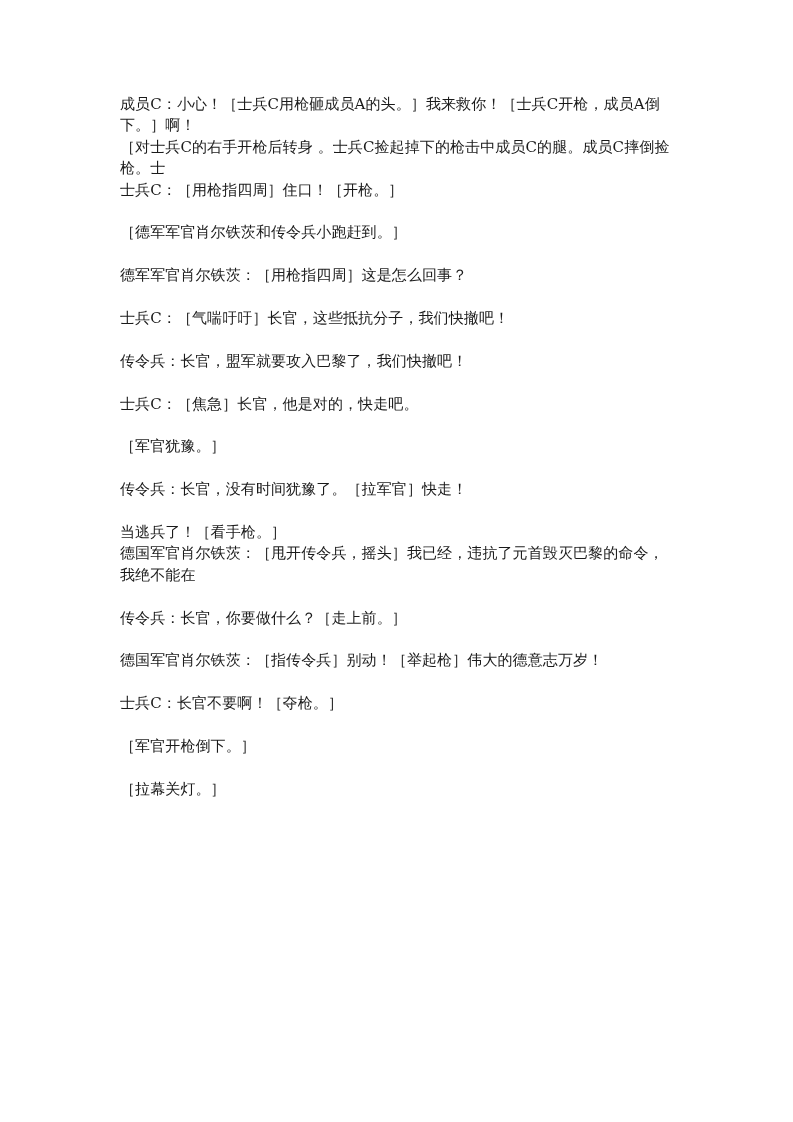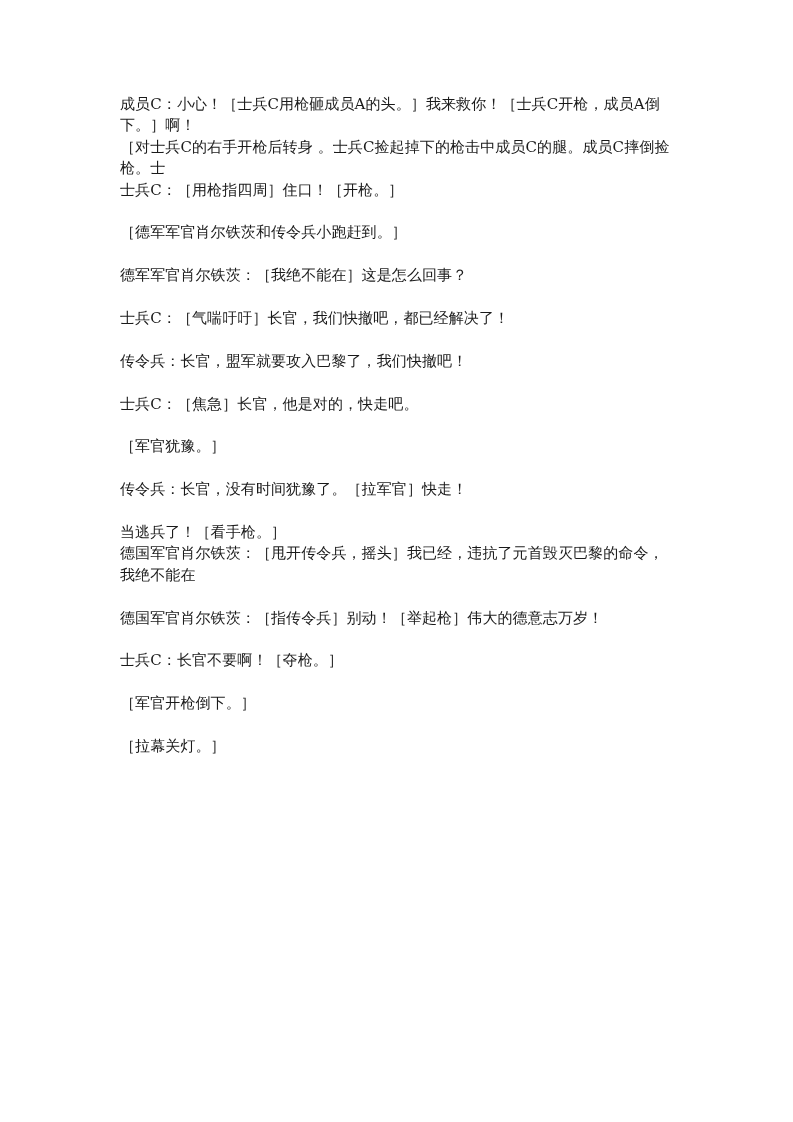--- a/index.html
+++ b/index.html
@@ -50,25 +50,25 @@
 
     <p class="para">
       <span class="line">士兵C：［用枪指四周］住口！［开枪。］</span>
     </p>
 
     <p class="para">
       <span class="line">［德军军官肖尔铁茨和传令兵小跑赶到。］</span>
     </p>
 
     <p class="para">
-      <span class="line">德军军官肖尔铁茨：［我绝不能在］这是怎么回事？</span>
+      <span class="line">德军军官肖尔铁茨：［用枪指四周］这是怎么回事？</span>
     </p>
 
     <p class="para">
-      <span class="line">士兵C：［气喘吁吁］长官，我们快撤吧，都已经解决了！</span>
+      <span class="line">士兵C：［气喘吁吁］长官，这些抵抗分子，我们快撤吧！</span>
     </p>
 
 
 
     <p class="para">
       <span class="line">传令兵：长官，盟军就要攻入巴黎了，我们快撤吧！</span>
     </p>
 
     <p class="para">
       <span class="line">士兵C：［焦急］长官，他是对的，快走吧。</span>
@@ -80,20 +80,23 @@
 
     <p class="para">
       <span class="line">传令兵：长官，没有时间犹豫了。［拉军官］快走！</span>
     </p>
 
     <p class="para">
       <span class="line">当逃兵了！［看手枪。］</span>
       <span class="line">德国军官肖尔铁茨：［甩开传令兵，摇头］我已经，违抗了元首毁灭巴黎的命令，我绝不能在</span>
     </p>
 
+    <p class="para">
+      <span class="line">传令兵：长官，你要做什么？［走上前。］</span>
+    </p>
 
     <p class="para">
       <span class="line">德国军官肖尔铁茨：［指传令兵］别动！［举起枪］伟大的德意志万岁！</span>
     </p>
 
     <p class="para">
       <span class="line">士兵C：长官不要啊！［夺枪。］</span>
     </p>
 
     <p class="para">

